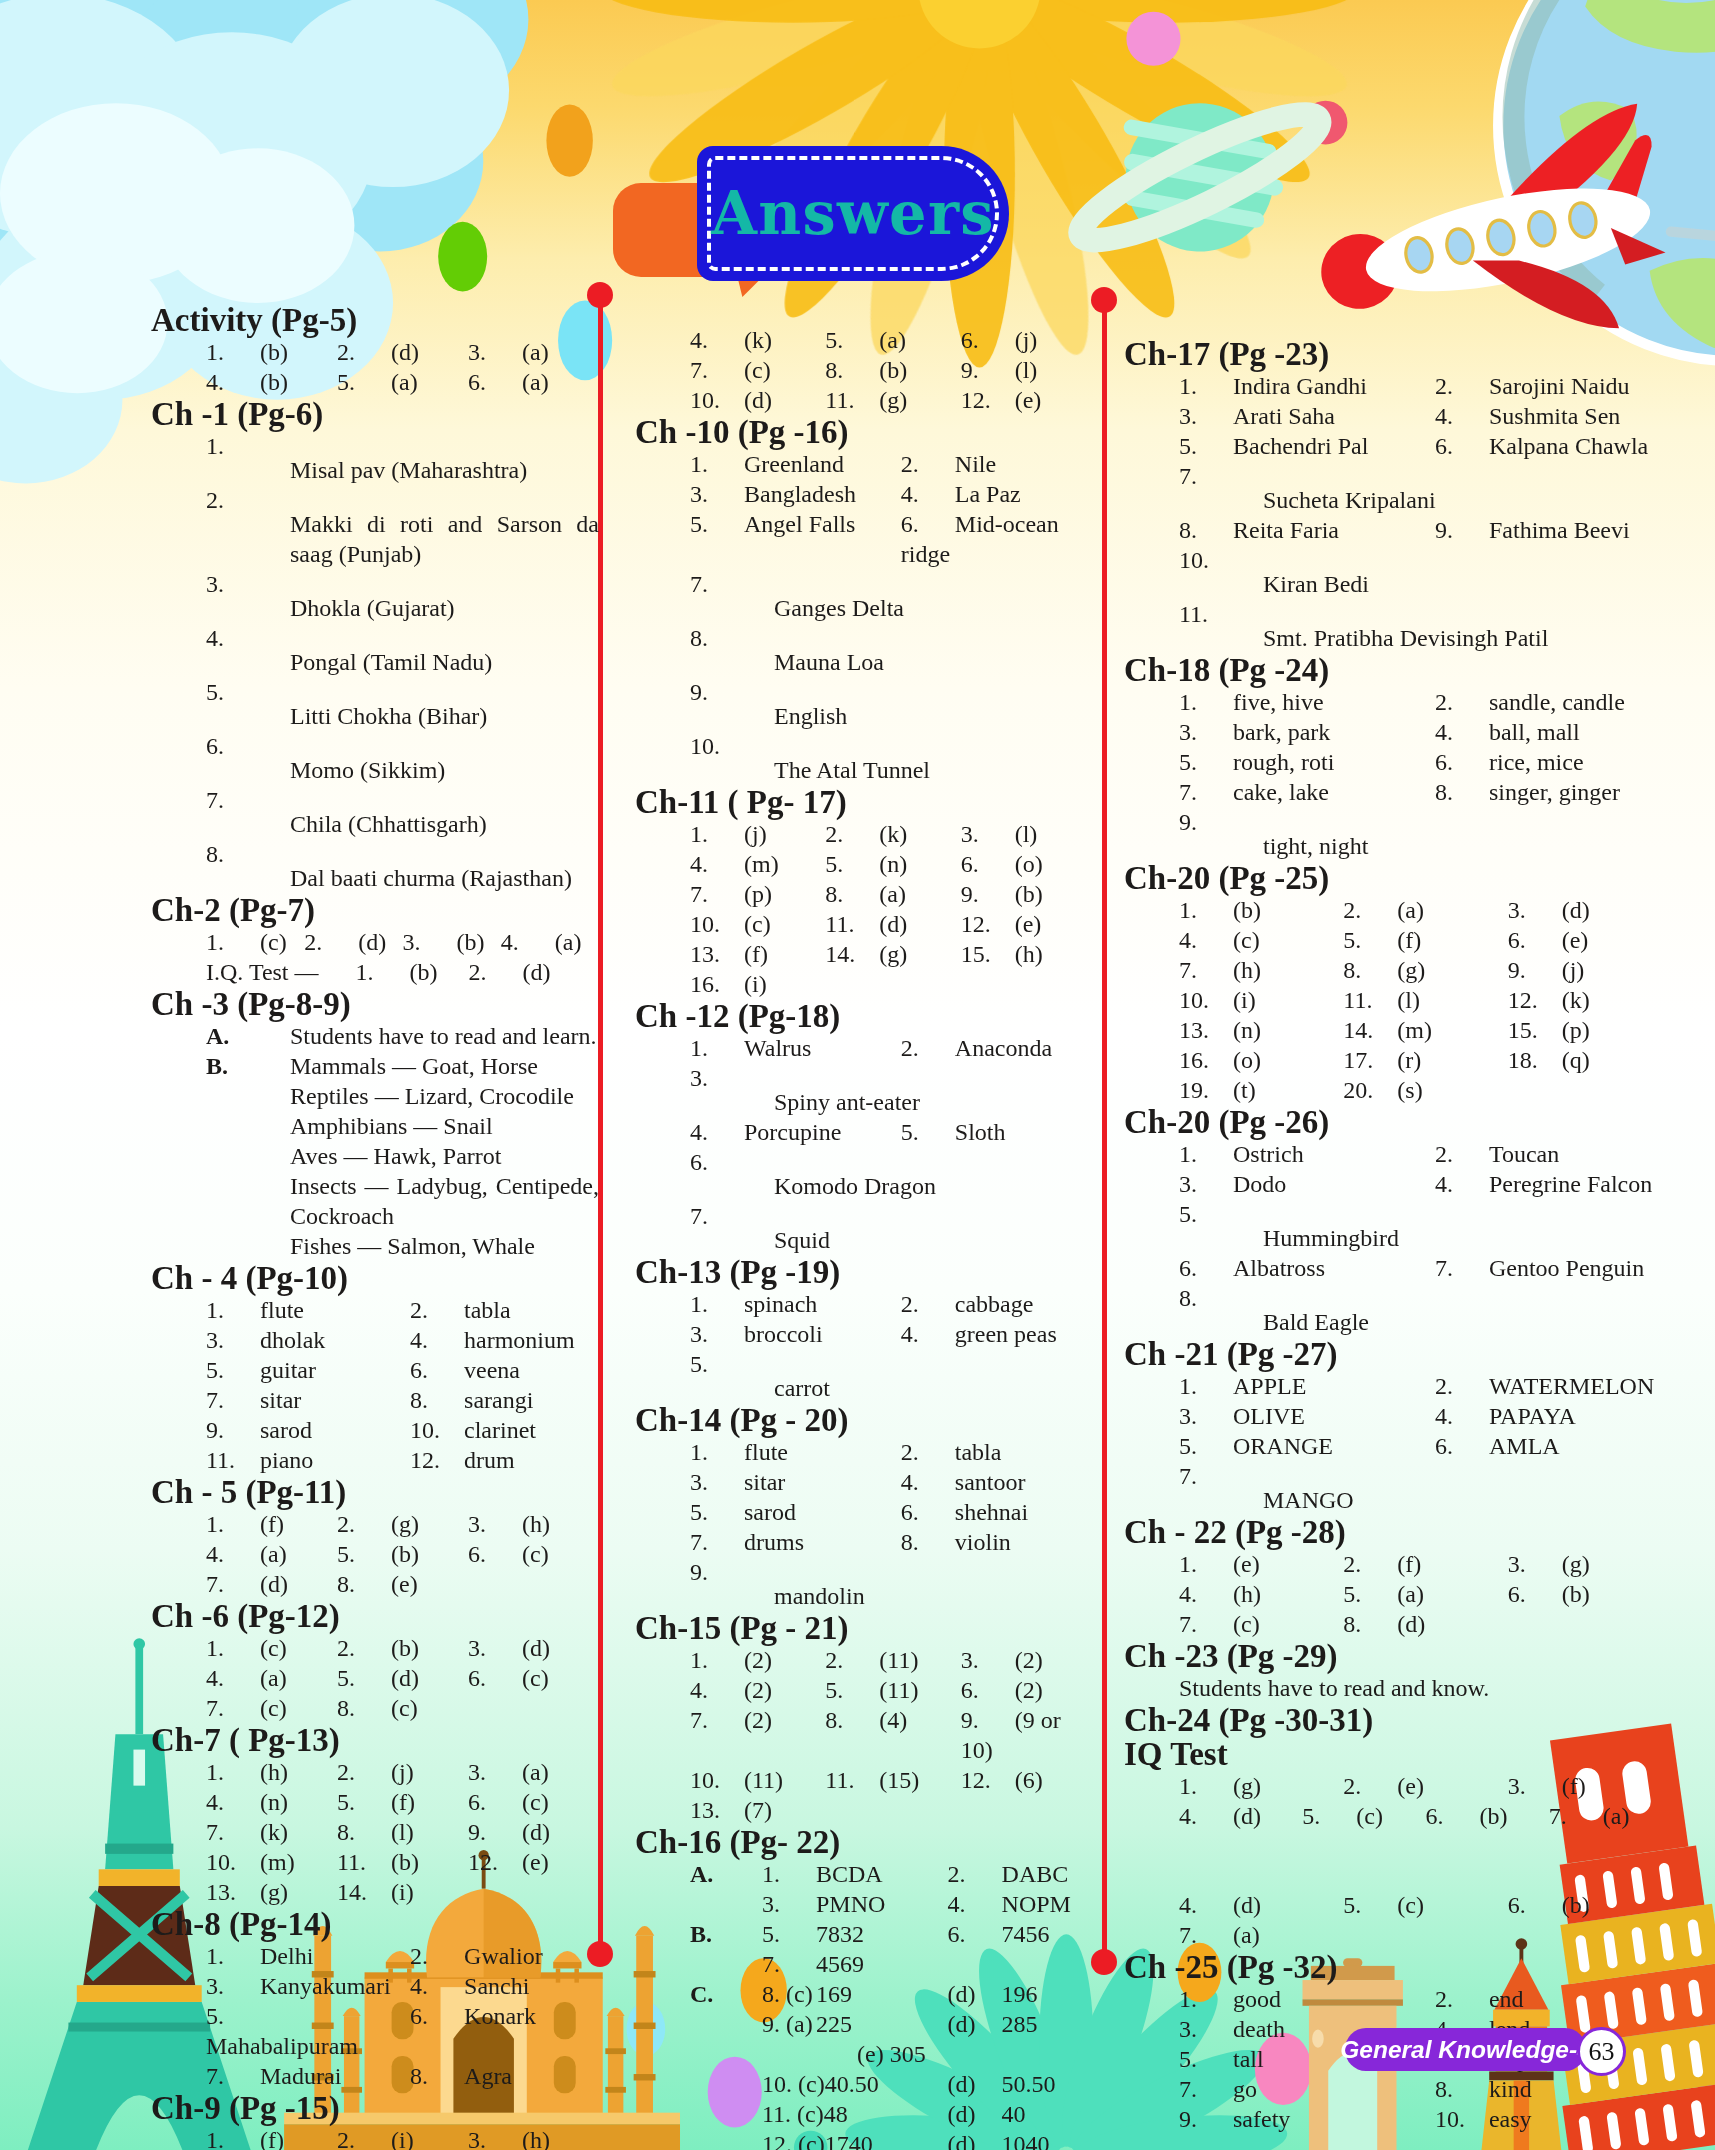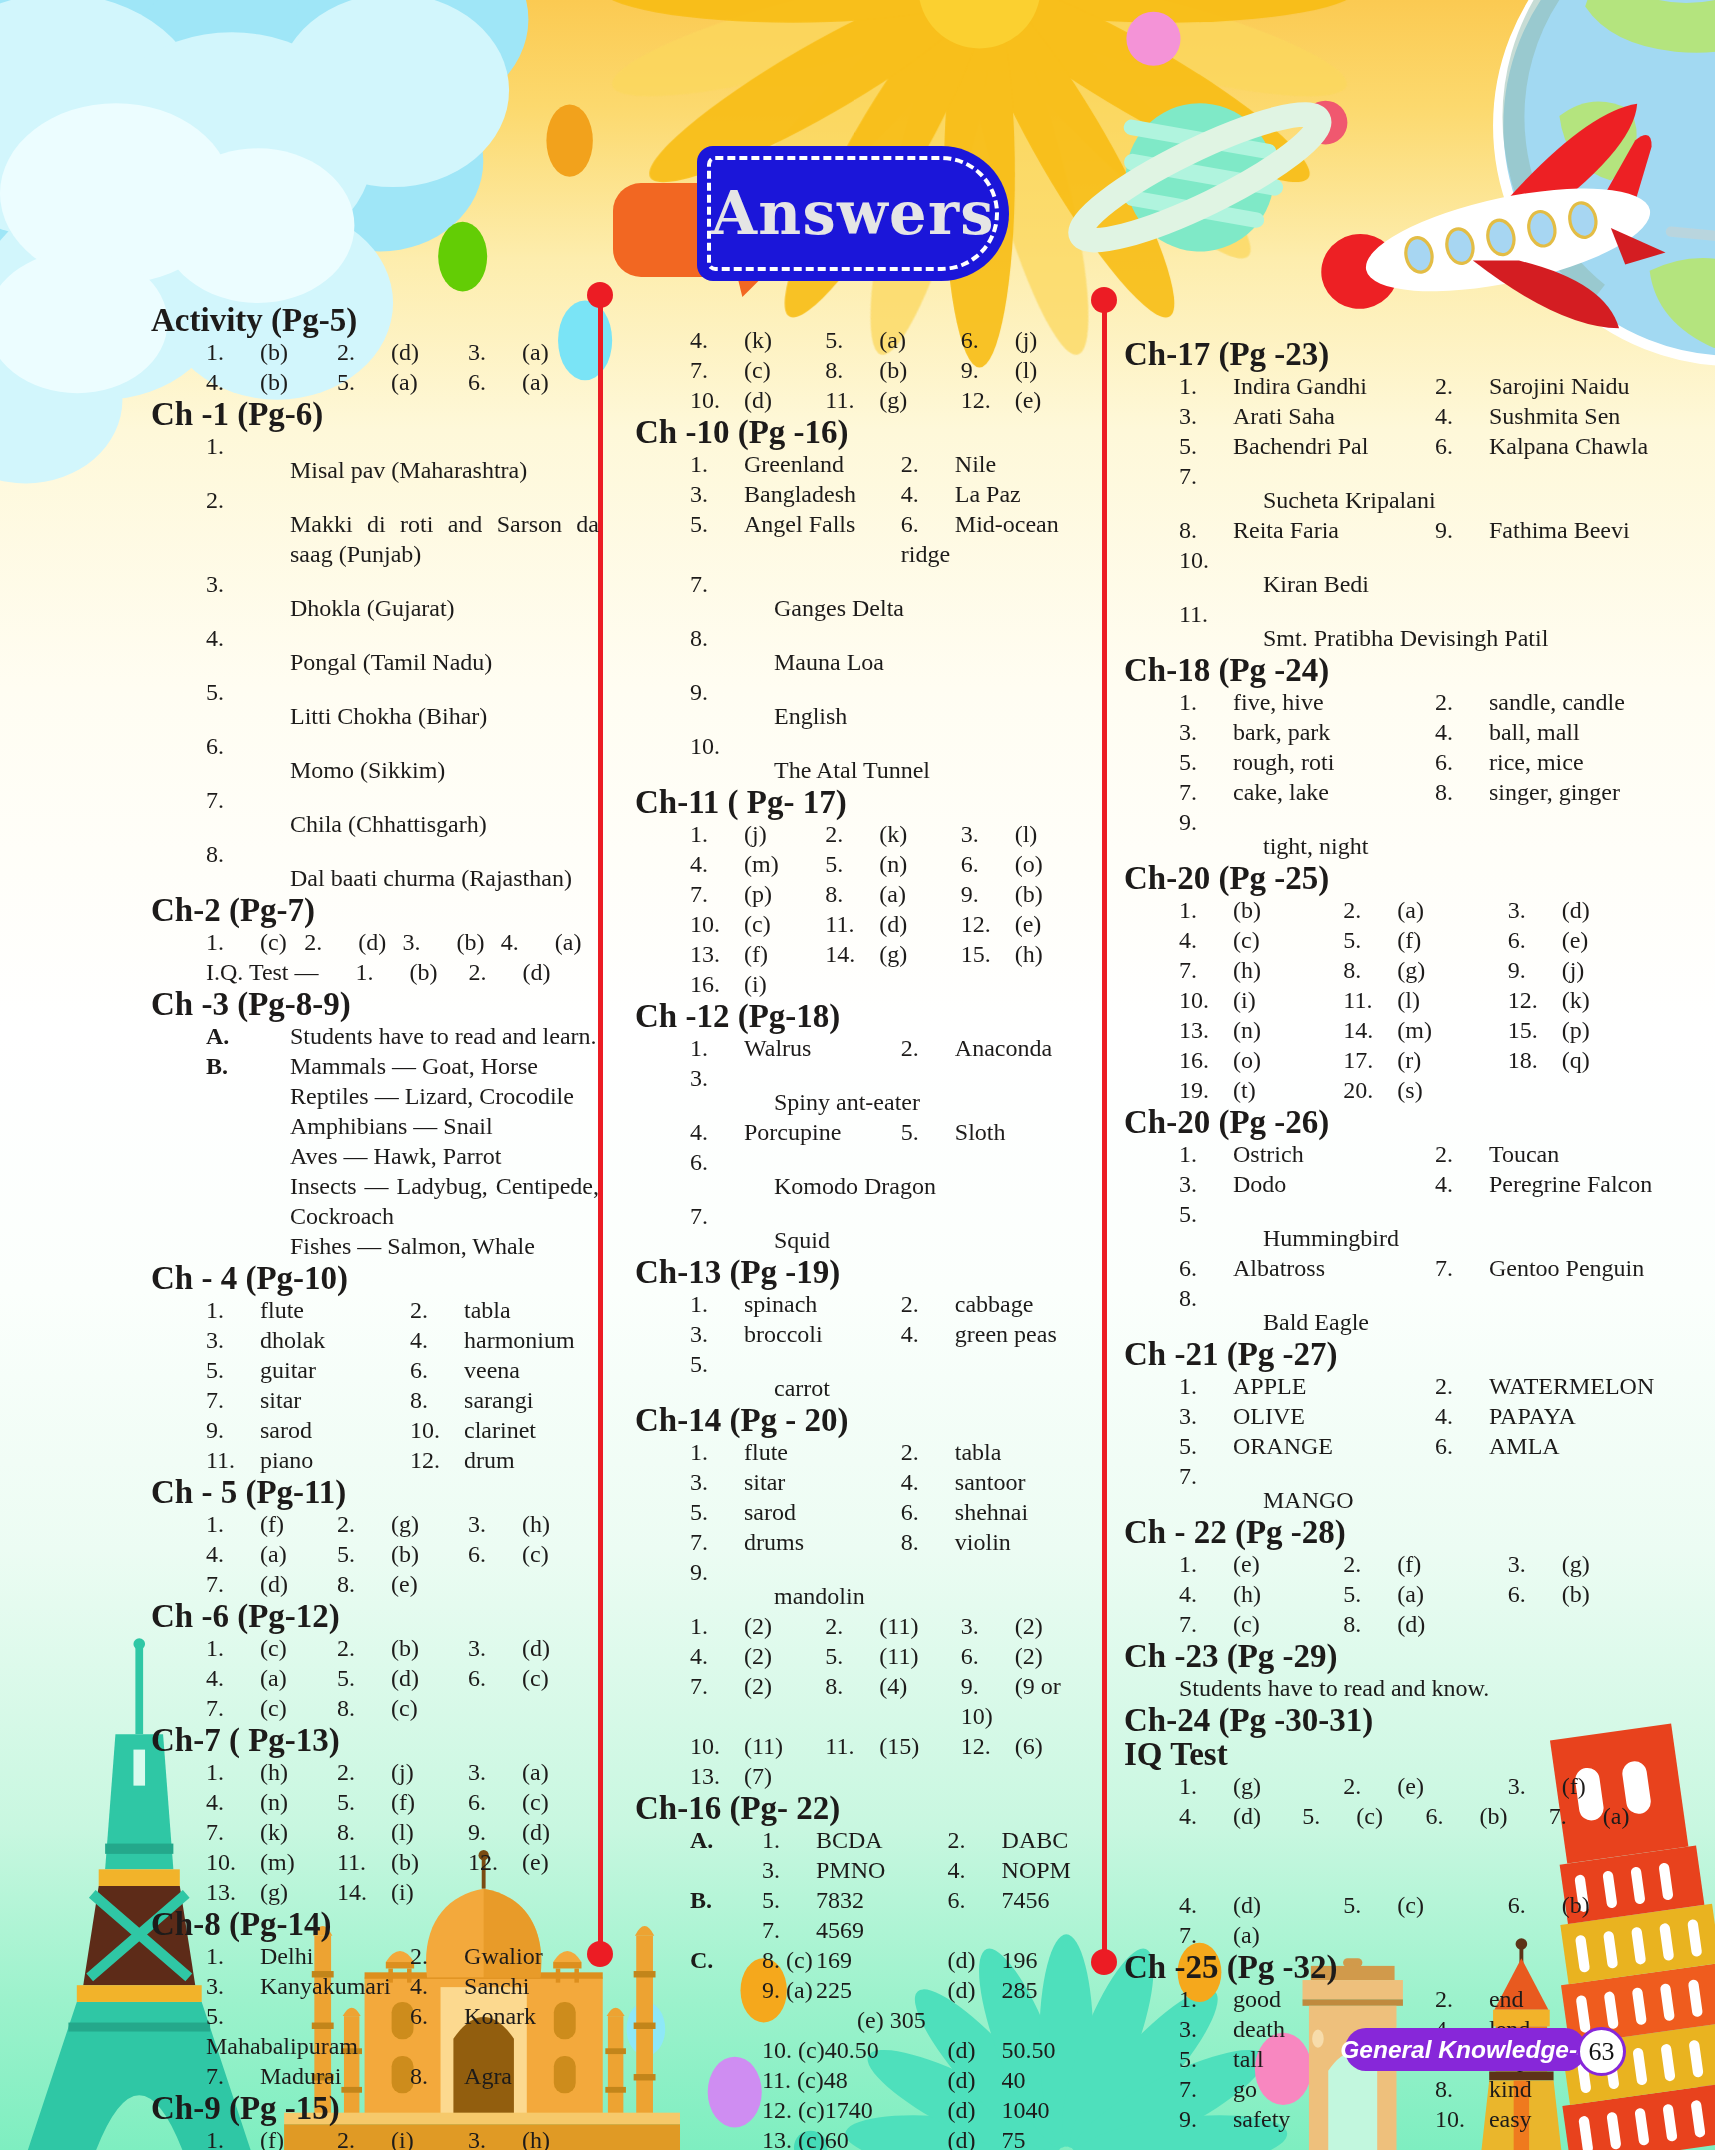--- a/index.html
+++ b/index.html
@@ -10,21 +10,21 @@
   #top-decor{top:0;}
   #bottom-decor{top:1635px;}
 
   
   .bubble{position:absolute;left:613px;top:183px;width:149px;height:94px;background:#f26722;border-radius:28px;}
   .bubble:after{content:"";position:absolute;right:-37px;bottom:-13px;width:0;height:0;
     border-top:37px solid #f26722;border-right:62px solid transparent;transform:rotate(-14deg);}
   .answers-box{position:absolute;left:697px;top:146px;width:312px;height:135px;background:#1b16d9;
     border-radius:17px 72px 72px 17px;display:flex;align-items:center;justify-content:center;}
   .answers-box:before{content:"";position:absolute;inset:9.7px;border:4.5px dashed #ffffff;border-radius:9px 62px 62px 9px;}
-  .answers-text{font-family:"DejaVu Serif",serif;font-weight:bold;font-size:59px;color:#e5e5e5;letter-spacing:1.3px;position:relative;}
+  .answers-text{font-family:"DejaVu Serif",serif;font-weight:bold;font-size:59px;color:#14b8a6;letter-spacing:1.3px;position:relative;}
 
   
   .divider{position:absolute;width:4.5px;background:#ec1c24;}
   .divider:before,.divider:after{content:"";position:absolute;left:50%;transform:translateX(-50%);
     width:26px;height:26px;border-radius:50%;background:#ec1c24;}
   .divider:before{top:-13px;} .divider:after{bottom:-13px;}
   #div1{left:598px;top:295px;height:1659px;}
   #div2{left:1102px;top:300px;height:1662px;}
 
   
@@ -653,20 +653,21 @@
         <div class="line grid p2">
           <span class="cell"><span class="num">7.</span><span class="ans">drums</span></span>
           <span class="cell"><span class="num">8.</span><span class="ans">violin</span></span>
         </div>
         <div class="line n1">
           <span class="num">9.</span>
           <span class="ans">mandolin</span>
         </div>
       </div>
       <div class="section">
+        <div class="heading">Ch-15 (Pg - 21)</div>
         <div class="line grid g3">
           <span class="cell"><span class="num">1.</span><span class="ans">(2)</span></span>
           <span class="cell"><span class="num">2.</span><span class="ans">(11)</span></span>
           <span class="cell"><span class="num">3.</span><span class="ans">(2)</span></span>
         </div>
         <div class="line grid g3">
           <span class="cell"><span class="num">4.</span><span class="ans">(2)</span></span>
           <span class="cell"><span class="num">5.</span><span class="ans">(11)</span></span>
           <span class="cell"><span class="num">6.</span><span class="ans">(2)</span></span>
         </div>

